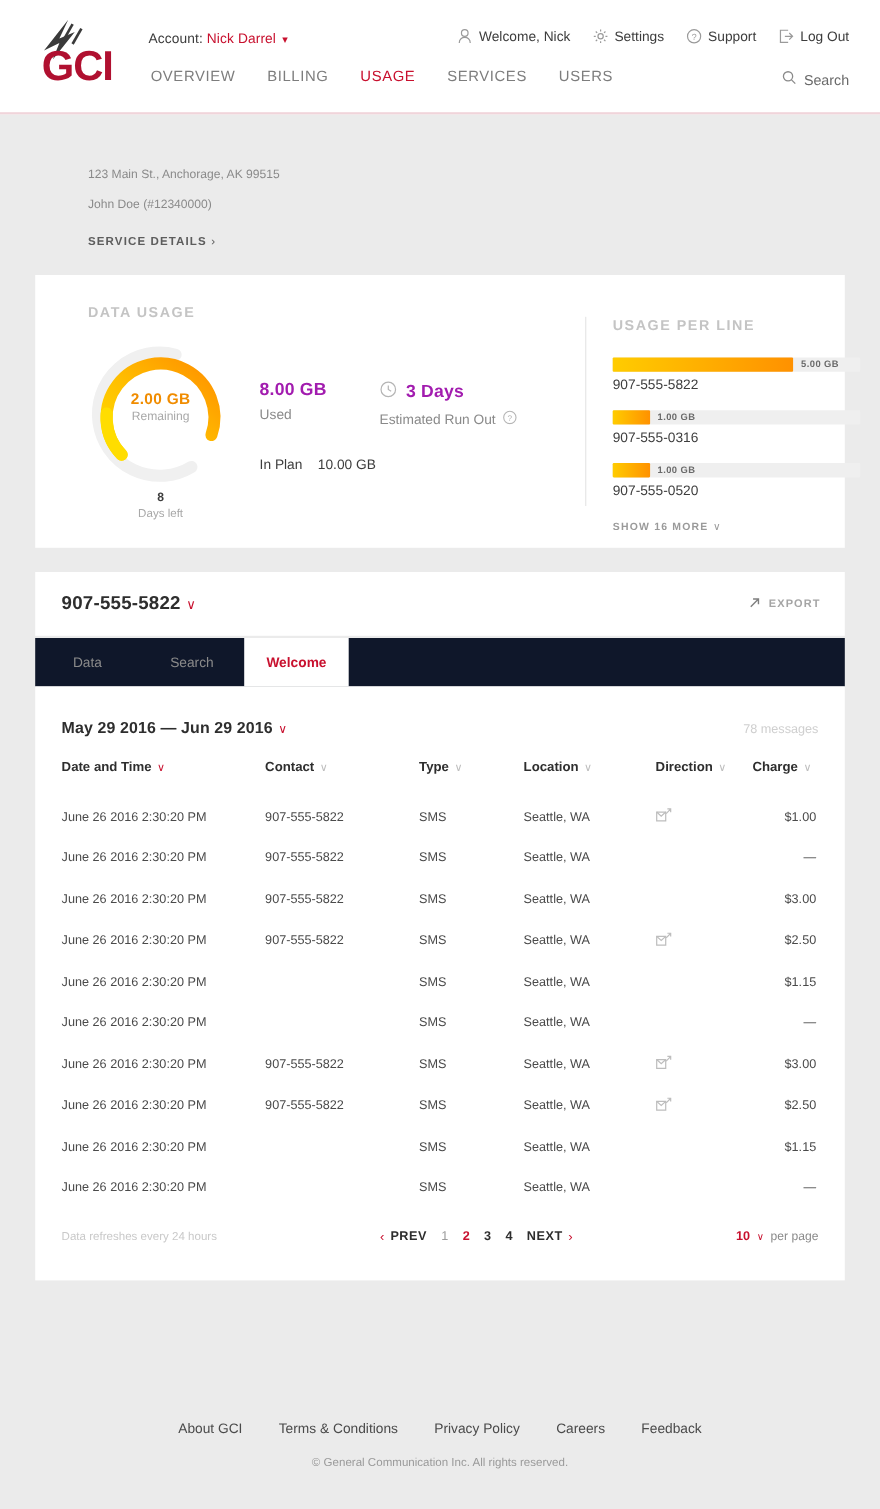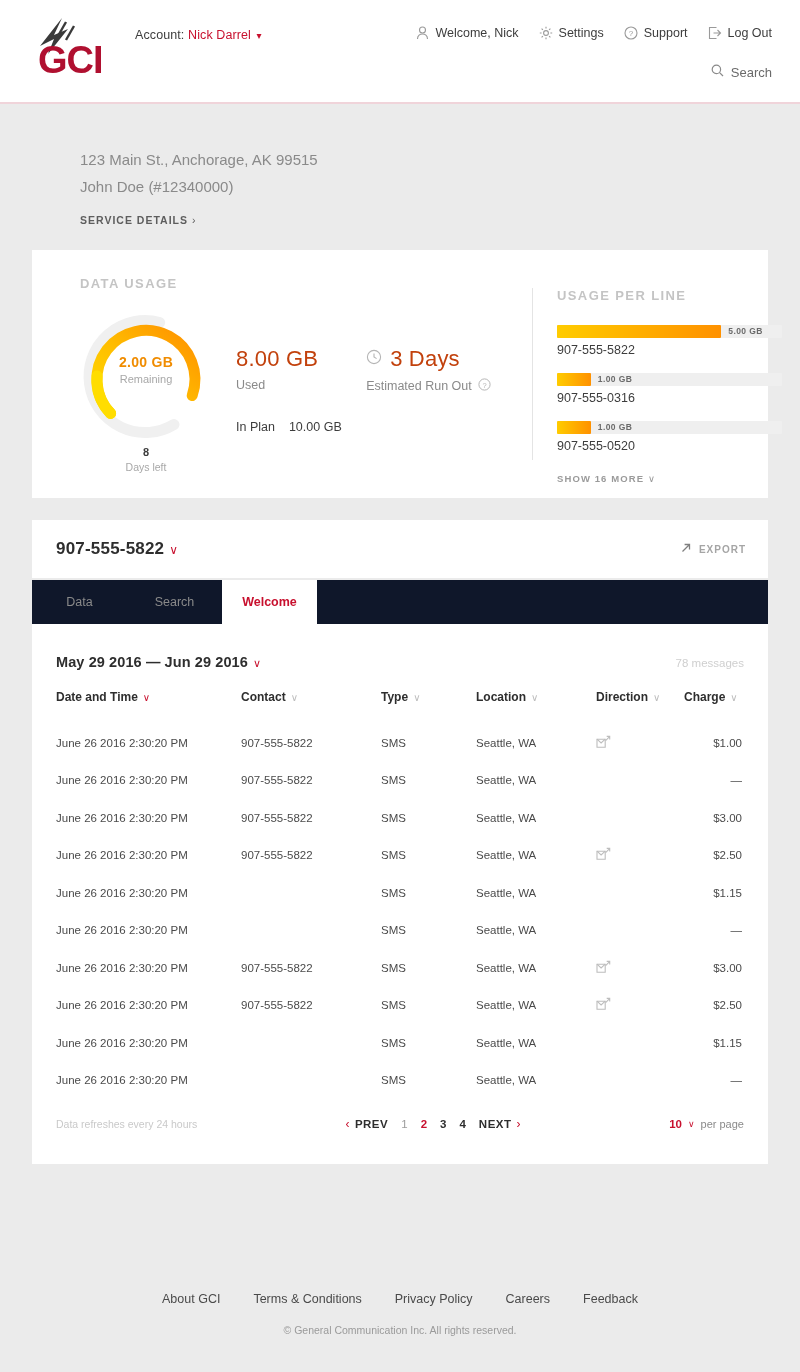--- a/index.html
+++ b/index.html
@@ -83,21 +83,21 @@
     border: 1.6px solid #c8102e;
     display: flex; align-items: center; justify-content: center;
     flex: 0 0 auto;
   }
   h1.page-title {
     font-size: 28px;
     letter-spacing: 1.2px;
     color: #4a4a4a;
     font-weight: bold;
   }
-  .addr { margin: 14px 0 0 48px; font-size: 15px; color: #8a8a8a; line-height: 27px; }
+  .addr { margin: 14px 0 0 48px; font-size: 11px; color: #8a8a8a; line-height: 27px; }
   .svcdet {
     margin: 14px 0 0 48px;
     font-size: 10.5px;
     letter-spacing: 1px;
     font-weight: bold;
     color: #5d5d5d;
   }
   .svcdet .chev { font-weight: normal; margin-left: 4px; }
 
   
@@ -116,21 +116,21 @@
     position: absolute; left: 0; top: 44px; width: 132px; text-align: center;
   }
   .donut-label .big { font-size: 14px; color: #f08c00; font-weight: bold; letter-spacing: .3px; }
   .donut-label .sub { font-size: 11px; color: #a8a8a8; margin-top: 3px; }
   .dayleft { position: absolute; left: 0; top: 136px; width: 132px; text-align: center; }
   .dayleft .n { font-size: 11px; font-weight: bold; color: #3d3d3d; }
   .dayleft .t { font-size: 10.5px; color: #a8a8a8; margin-top: 3px; }
 
   .stats { position: absolute; left: 204px; top: 96px; }
   .statrow { display: flex; align-items: flex-start; gap: 48px; }
-  .stat .v { font-size: 22px; font-weight: normal; color: #c2410c; letter-spacing: .2px; }
+  .stat .v { font-size: 16px; font-weight: bold; color: #a21caf; letter-spacing: .2px; }
   .stat .l { font-size: 12.5px; color: #8a8a8a; margin-top: 6px; display: flex; align-items: center; gap: 6px;}
   .stat .vrow { display: flex; align-items: center; gap: 8px; }
   .inplan { margin-top: 26px; font-size: 12.5px; color: #3d3d3d; display: flex; gap: 14px; }
   .inplan .lab { color: #3d3d3d; }
 
   .upl { position: absolute; left: 500px; top: 38px; width: 250px; border-left: 1px solid #e4e4e4; padding-left: 24px; height: 172px;}
   .upl .secttl { margin-bottom: 22px; }
   .lineitem { margin-bottom: 16px; }
   .bartrack {
     height: 13px; background: #efefef; position: relative; border-radius: 1px;
@@ -262,20 +262,27 @@
         <span>
             <svg width="14" height="14" viewBox="0 0 14 14">
               <path d="M8.5 1.5H1.5v11h7" fill="none" stroke="#9a9a9a" stroke-width="1.1"></path>
               <path d="M5.5 7h7M9.5 4l3 3-3 3" fill="none" stroke="#9a9a9a" stroke-width="1.1"></path>
             </svg>
           </span>
         <span>Log Out</span>
       </div>
     </div>
 
+    <div class="mainnav">
+      <div class="it">OVERVIEW</div>
+      <div class="it">BILLING</div>
+      <div class="it on">USAGE</div>
+      <div class="it">SERVICES</div>
+      <div class="it">USERS</div>
+    </div>
 
     <div class="search">
       <span><svg width="13" height="13" viewBox="0 0 13 13">
             <circle cx="5.4" cy="5.4" r="4.2" fill="none" stroke="#8a8a8a" stroke-width="1.2"></circle>
             <path d="M8.6 8.6 12 12" stroke="#8a8a8a" stroke-width="1.2"></path>
           </svg></span>
       <span>Search</span>
     </div>
   </div>
 

